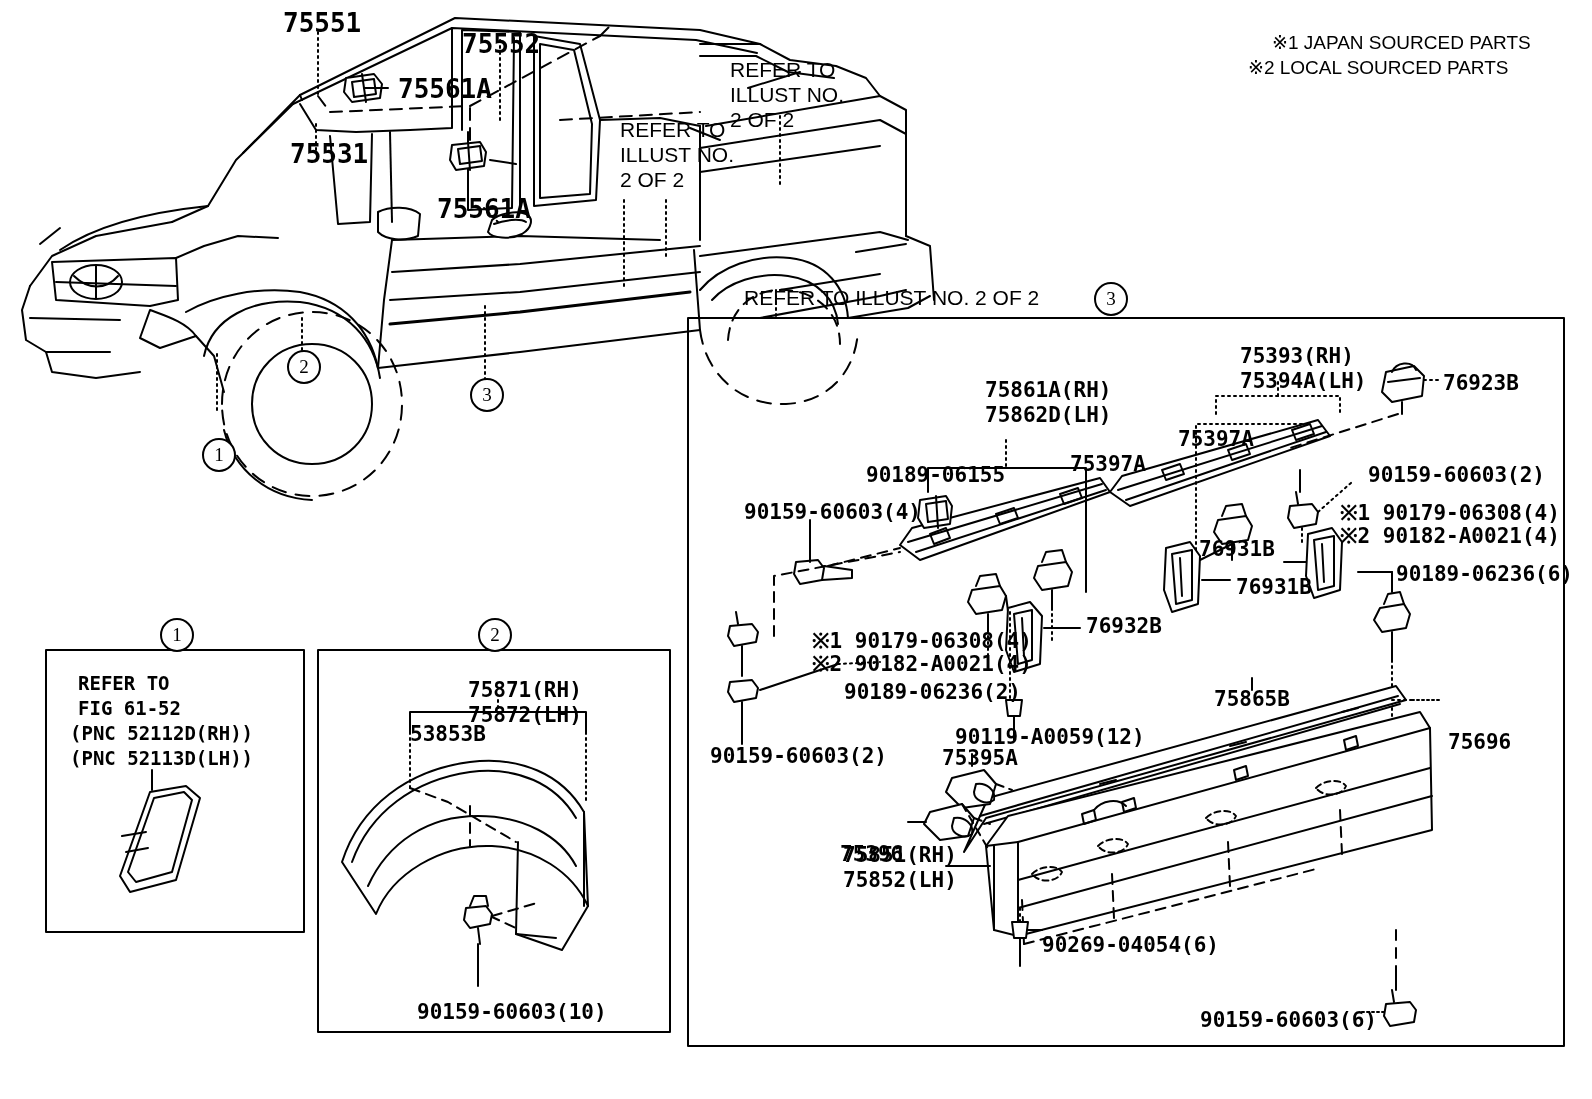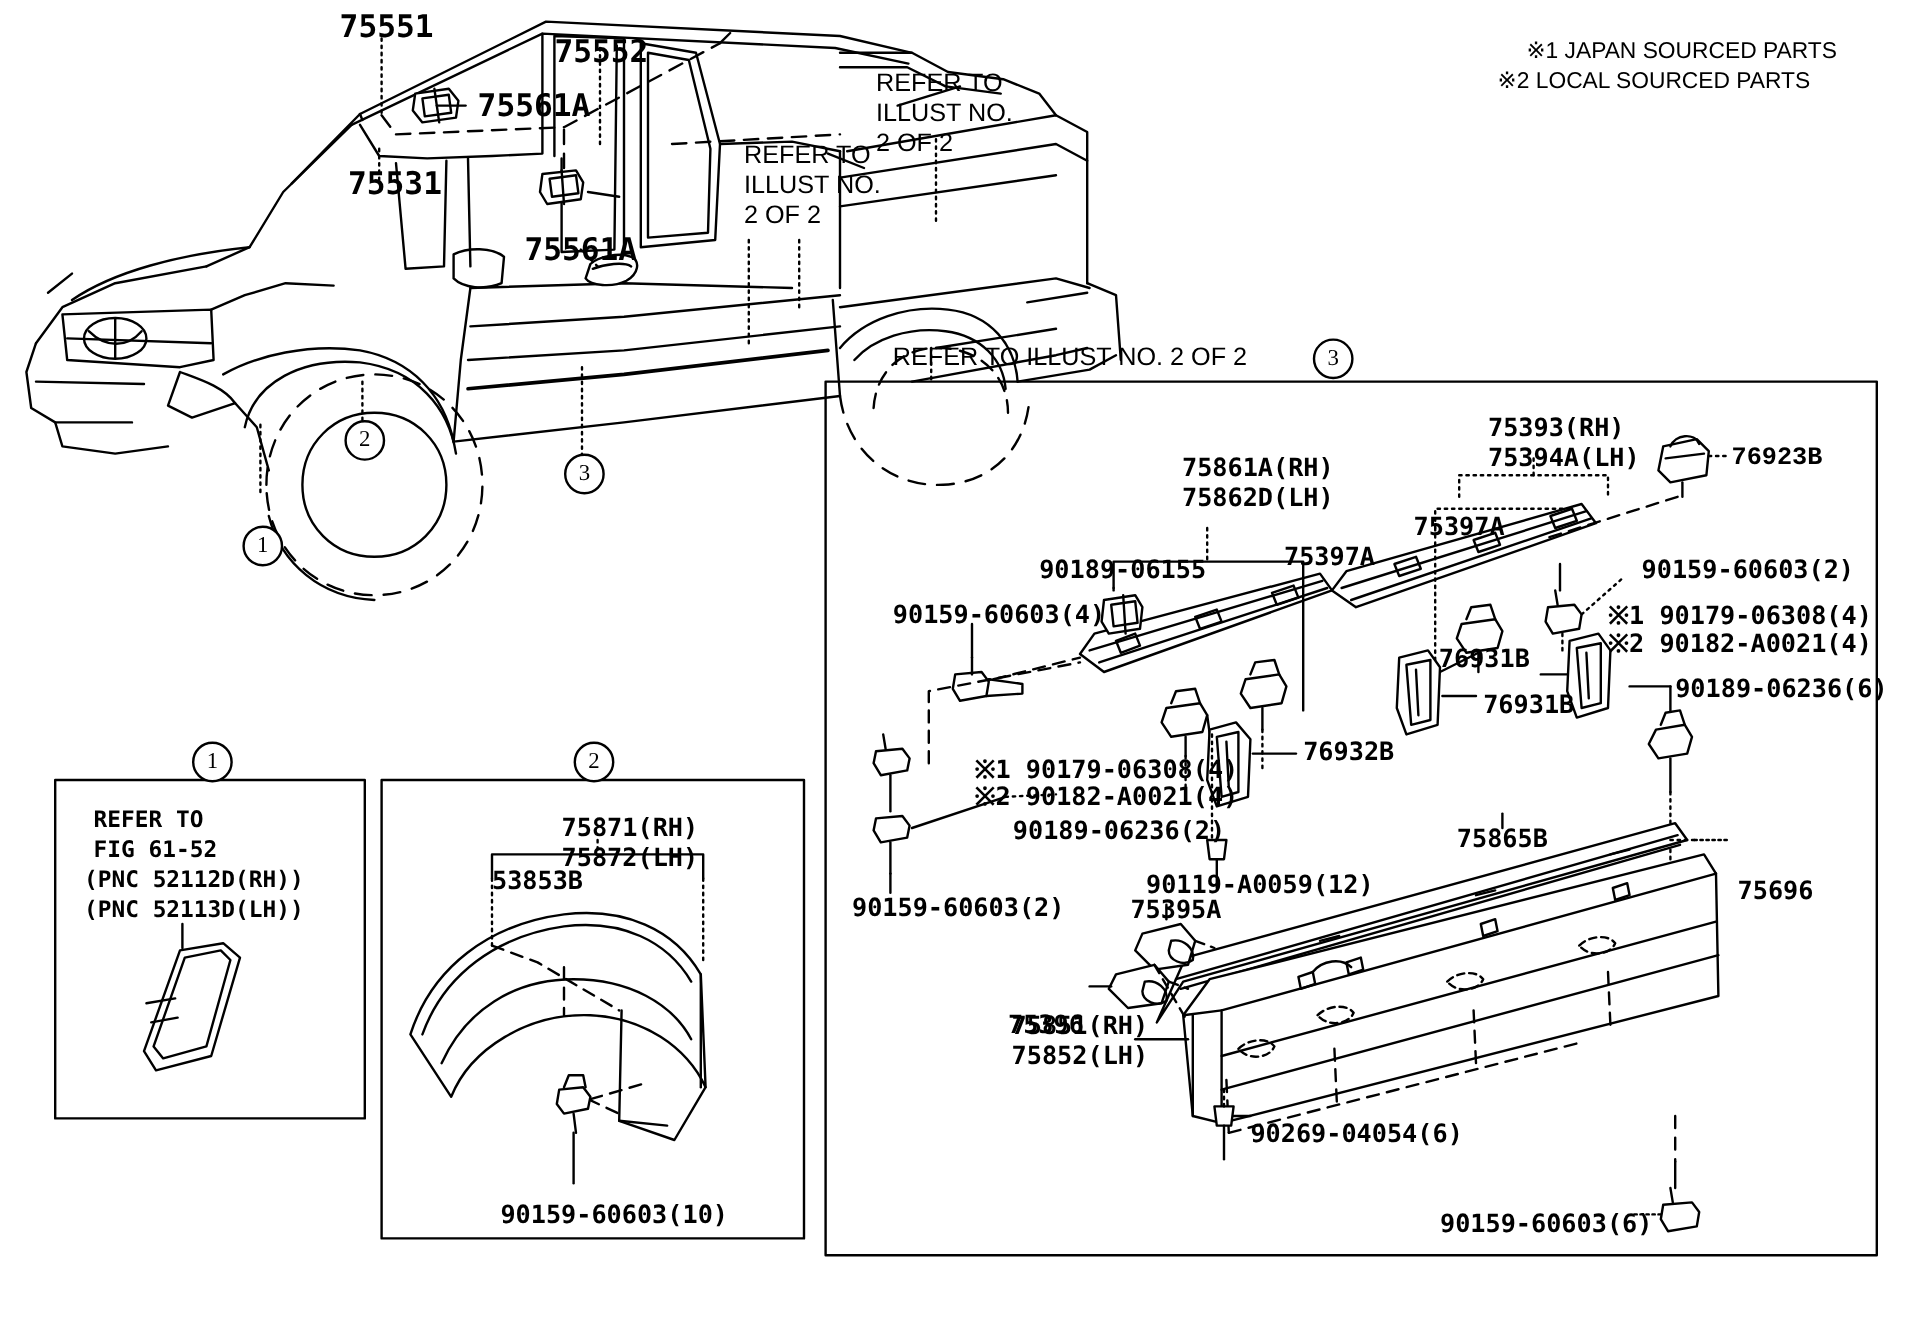--- a/index.html
+++ b/index.html
@@ -388,21 +388,21 @@
   <div class="lbl pn" style="left:417px;top:1000px;">90159-60603(10)</div>
 
   <div class="lbl pn" style="left:985px;top:378px;">75861A(RH)</div>
   <div class="lbl pn" style="left:985px;top:403px;">75862D(LH)</div>
   <div class="lbl pn" style="left:866px;top:463px;">90189-06155</div>
   <div class="lbl pn" style="left:744px;top:500px;">90159-60603(4)</div>
   <div class="lbl pn" style="left:1070px;top:452px;">75397A</div>
   <div class="lbl pn" style="left:1240px;top:344px;">75393(RH)</div>
   <div class="lbl pn" style="left:1240px;top:369px;">75394A(LH)</div>
   <div class="lbl pn" style="left:1178px;top:427px;">75397A</div>
-  <div class="lbl pn" style="left:1443px;top:371px;font-family:Liberation Mono, monospace;">76923B</div>
+  <div class="lbl pn" style="left:1443px;top:371px;">76923B</div>
   <div class="lbl pn" style="left:1368px;top:463px;">90159-60603(2)</div>
   <div class="lbl pn" style="left:1340px;top:501px;">※1 90179-06308(4)</div>
   <div class="lbl pn" style="left:1340px;top:524px;">※2 90182-A0021(4)</div>
   <div class="lbl pn" style="left:1199px;top:537px;">76931B</div>
   <div class="lbl pn" style="left:1236px;top:575px;">76931B</div>
   <div class="lbl pn" style="left:1086px;top:614px;">76932B</div>
   <div class="lbl pn" style="left:1356px;top:562px;margin-left:40px;">90189-06236(6)</div>
   <div class="lbl pn" style="left:812px;top:629px;">※1 90179-06308(4)</div>
   <div class="lbl pn" style="left:812px;top:652px;">※2 90182-A0021(4)</div>
   <div class="lbl pn" style="left:844px;top:680px;">90189-06236(2)</div>

